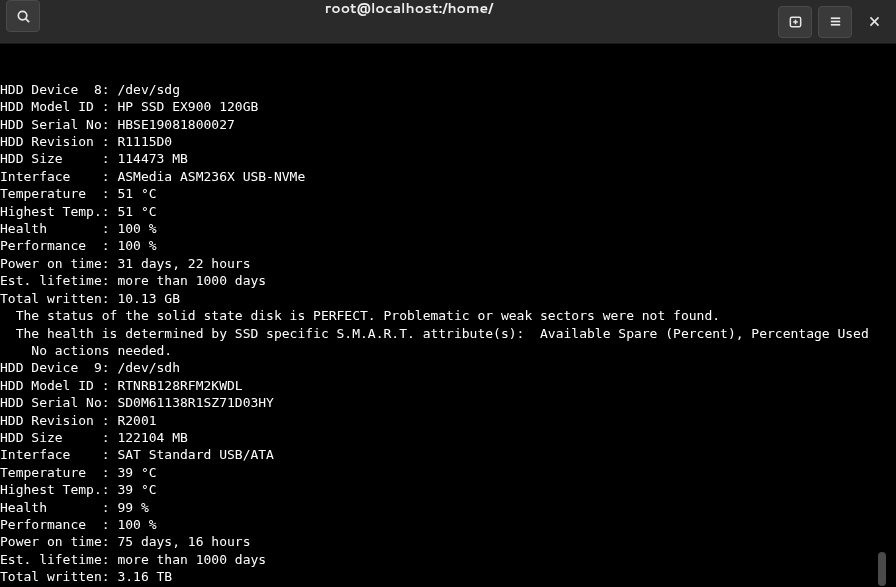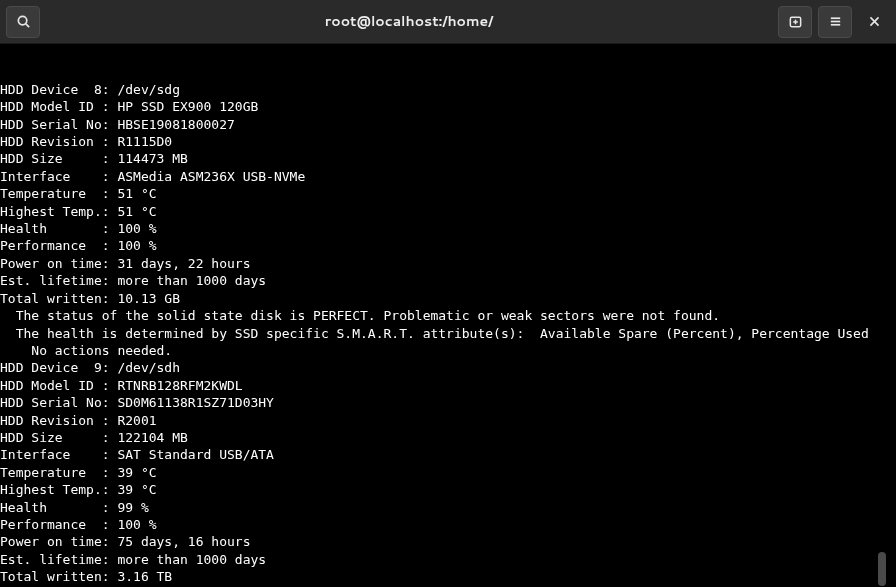--- a/index.html
+++ b/index.html
@@ -10,21 +10,20 @@
     background: #000;
     font-family: "DejaVu Sans Mono", "Liberation Mono", monospace;
     font-size: 13px;
     line-height: 17.4px;
     color: #ffffff;
   }
   .titlebar {
     height: 44px;
     background: #2a2a2a;
     display: flex;
-    align-items: center;
     padding: 0 6px;
     border-bottom: 1px solid #1a1a1a;
   }
   .tb-btn {
     width: 34px;
     height: 32px;
     background: #3a3a3a;
     border: 1px solid #4a4a4a;
     border-radius: 4px;
     color: #e6e6e6;

